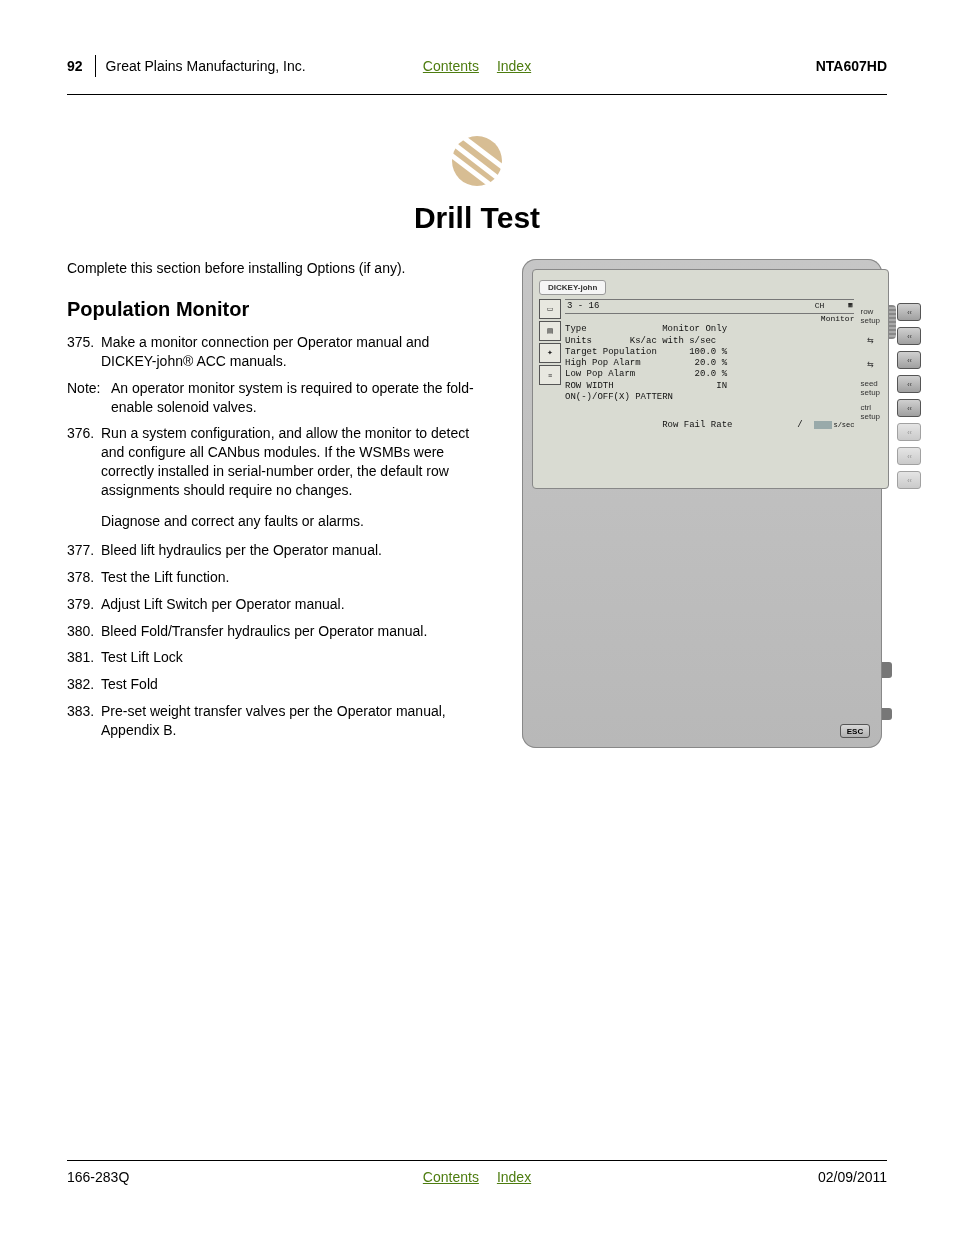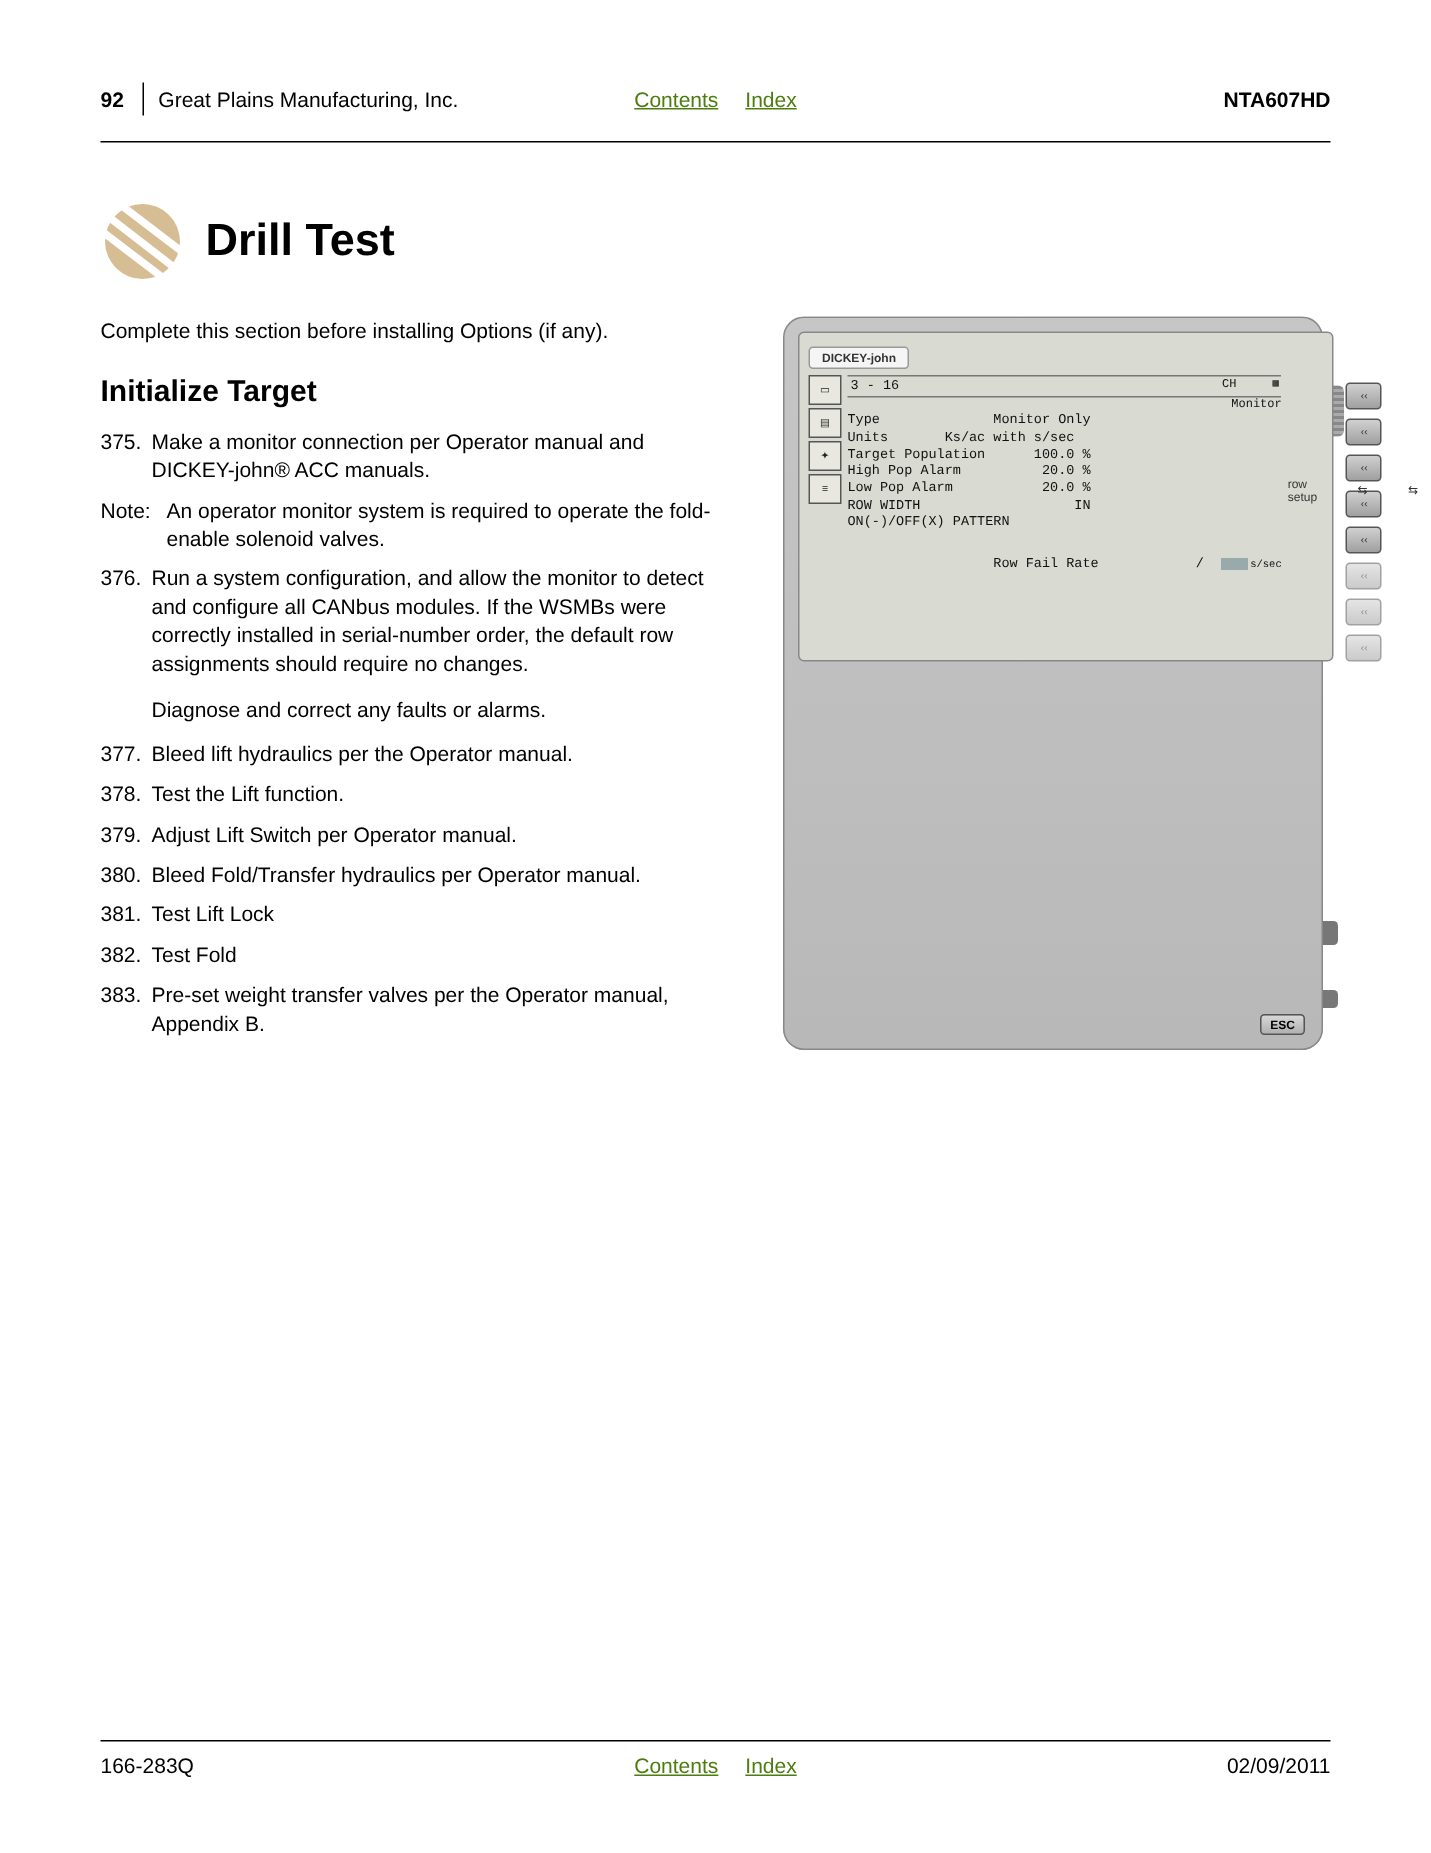--- a/index.html
+++ b/index.html
@@ -57,20 +57,21 @@
     position: absolute;
     top: 135px;
     left: 67px;
     right: 67px;
   }
   .title-row {
     display: flex;
     align-items: center;
     gap: 14px;
     margin-bottom: 24px;
+    flex-direction: column;
   }
   .logo-icon svg { display: block; }
   .title {
     font-family: Arial, Helvetica, sans-serif;
     font-size: 30px;
     font-weight: bold;
   }
   .columns {
     display: flex;
     gap: 30px;
@@ -170,21 +171,21 @@
     line-height:1.25;
     position:relative;
   }
   .screen-row-top {
     display:flex;gap:20px;
     border-top:1px solid #777;border-bottom:1px solid #777;
     padding:1px 2px;
   }
   .right-soft-icons {
     width:24px;
-    display:flex;gap:27px;
+    display:flex;flex-direction:column;gap:10px;
     align-items:center;
     padding-top:10px;
   }
   .soft-icon {
     width:20px;height:14px;
     font-size:8px;color:#333;
     display:flex;align-items:center;justify-content:center;
   }
   .hard-buttons {
     width:28px;
@@ -282,21 +283,21 @@
         </g>
         <circle cx="28" cy="26" r="25" fill="none" stroke="#d7bd93" stroke-width="0"></circle>
       </svg>
     </span>
     <span class="title">Drill Test</span>
   </div>
 
   <div class="columns">
     <div class="col-left">
       <p class="intro">Complete this section before installing Options (if any).</p>
-      <h2 class="subhead">Initialize Target</h2>
+      <h2 class="subhead">Population Monitor</h2>
 
       <div class="step">
         <span class="step-num">375.</span>
         <span class="step-body">Make a monitor connection per Operator manual and DICKEY-john® ACC manuals.</span>
       </div>
 
       <div class="note">
         <span class="note-label">Note:</span>
         <span class="note-body">An operator monitor system is required to operate the fold-enable solenoid valves.</span>
       </div>

